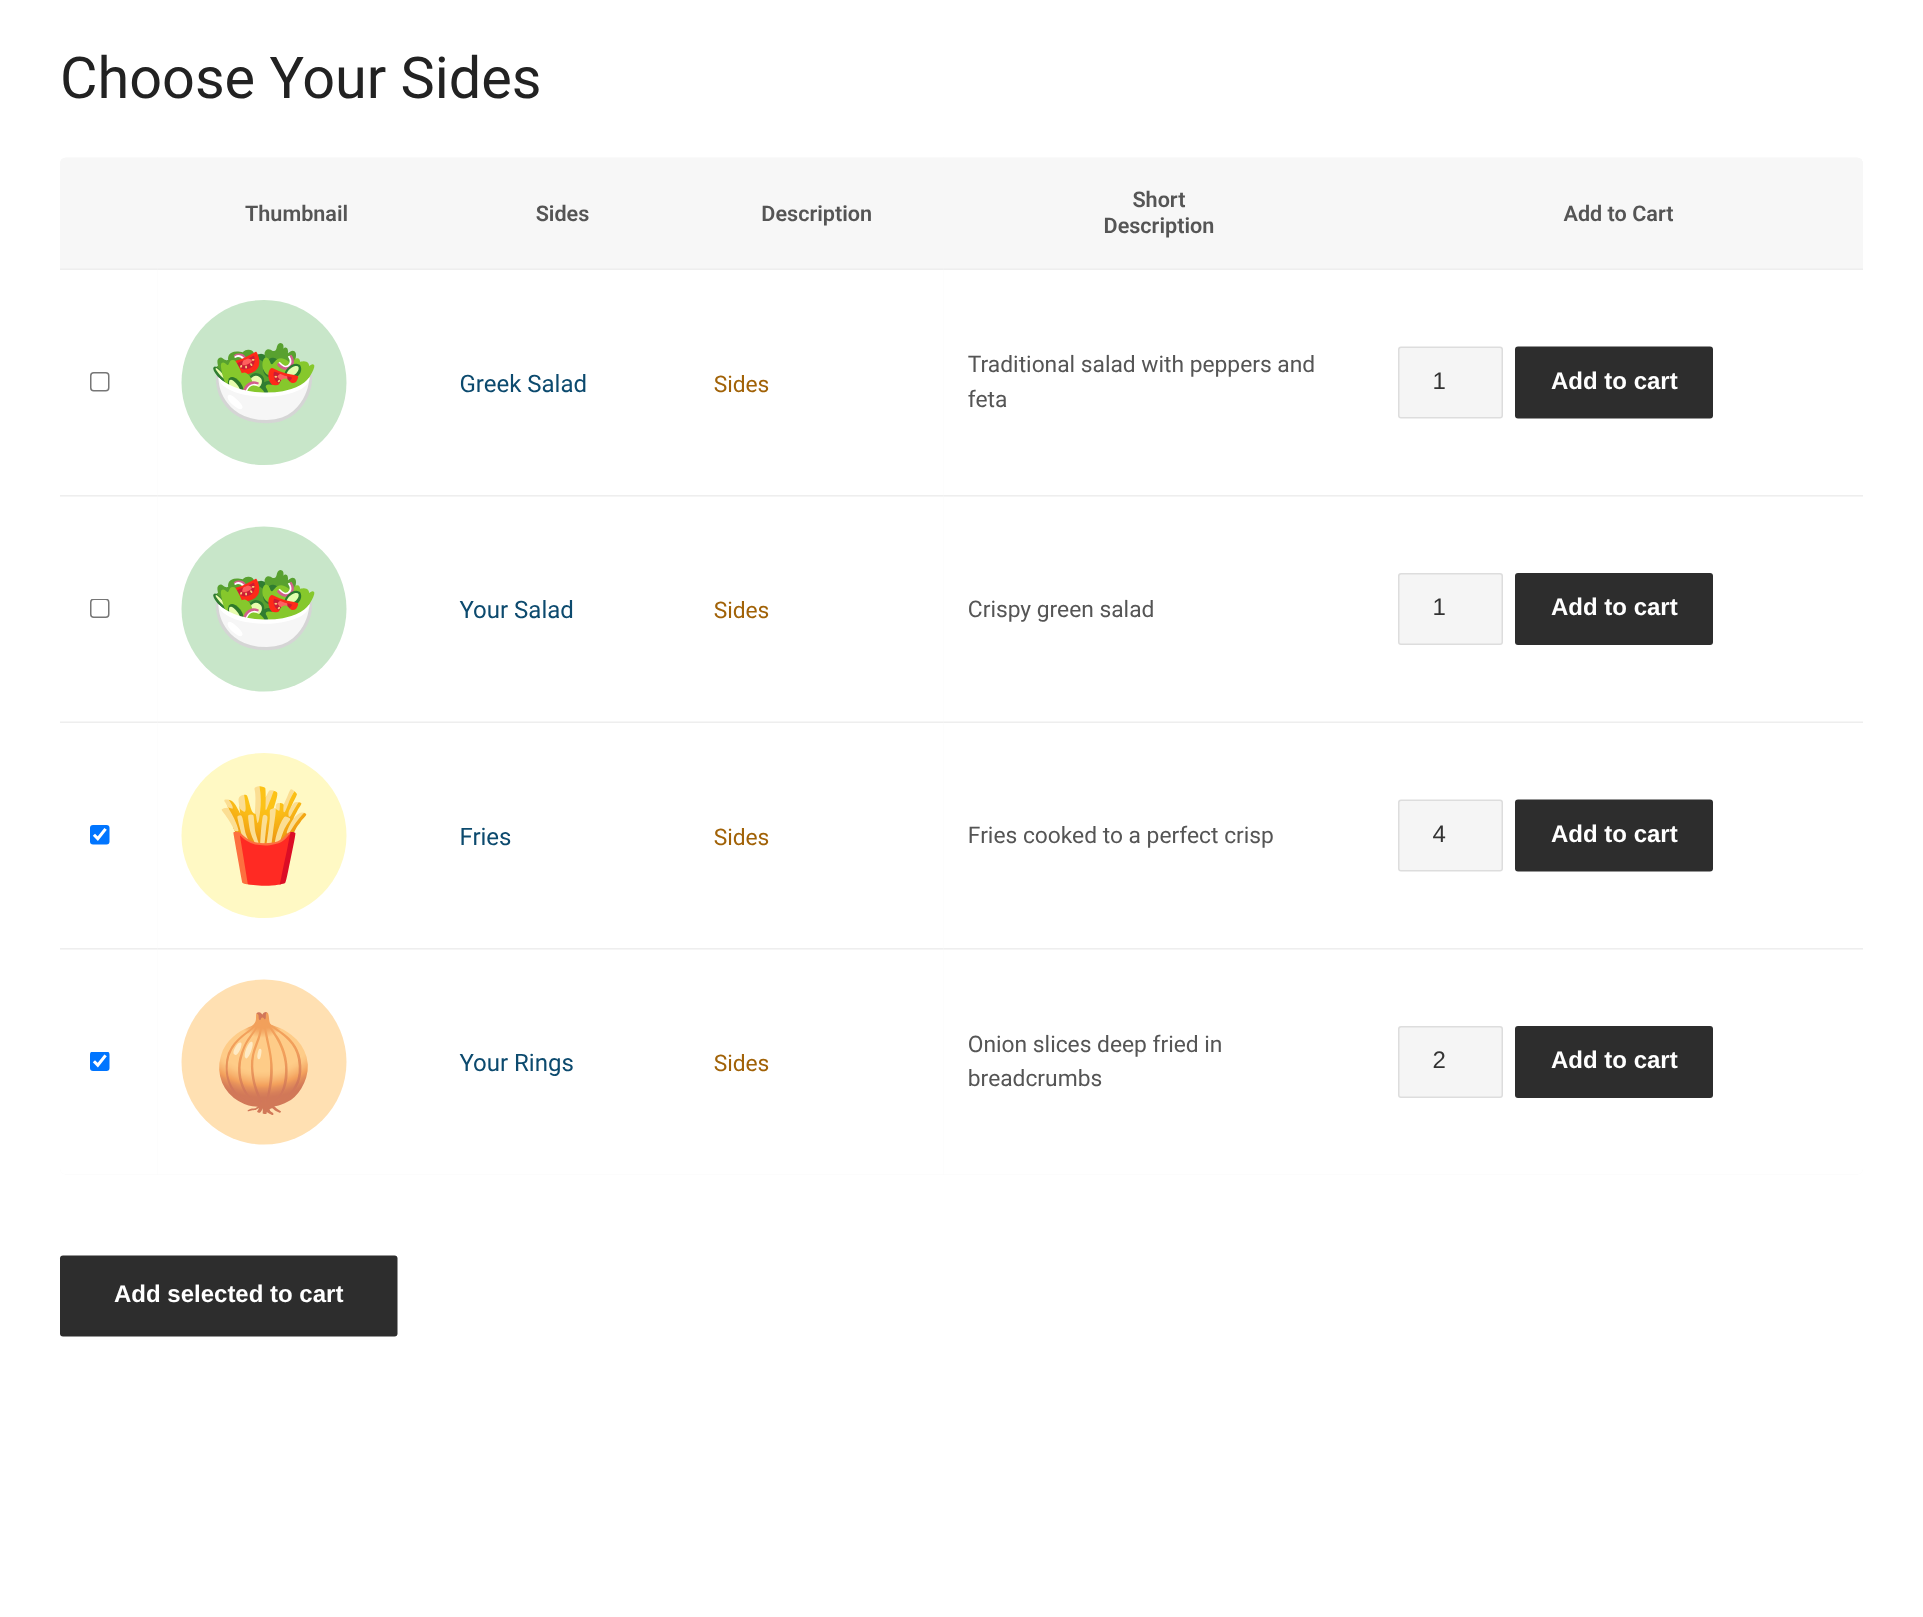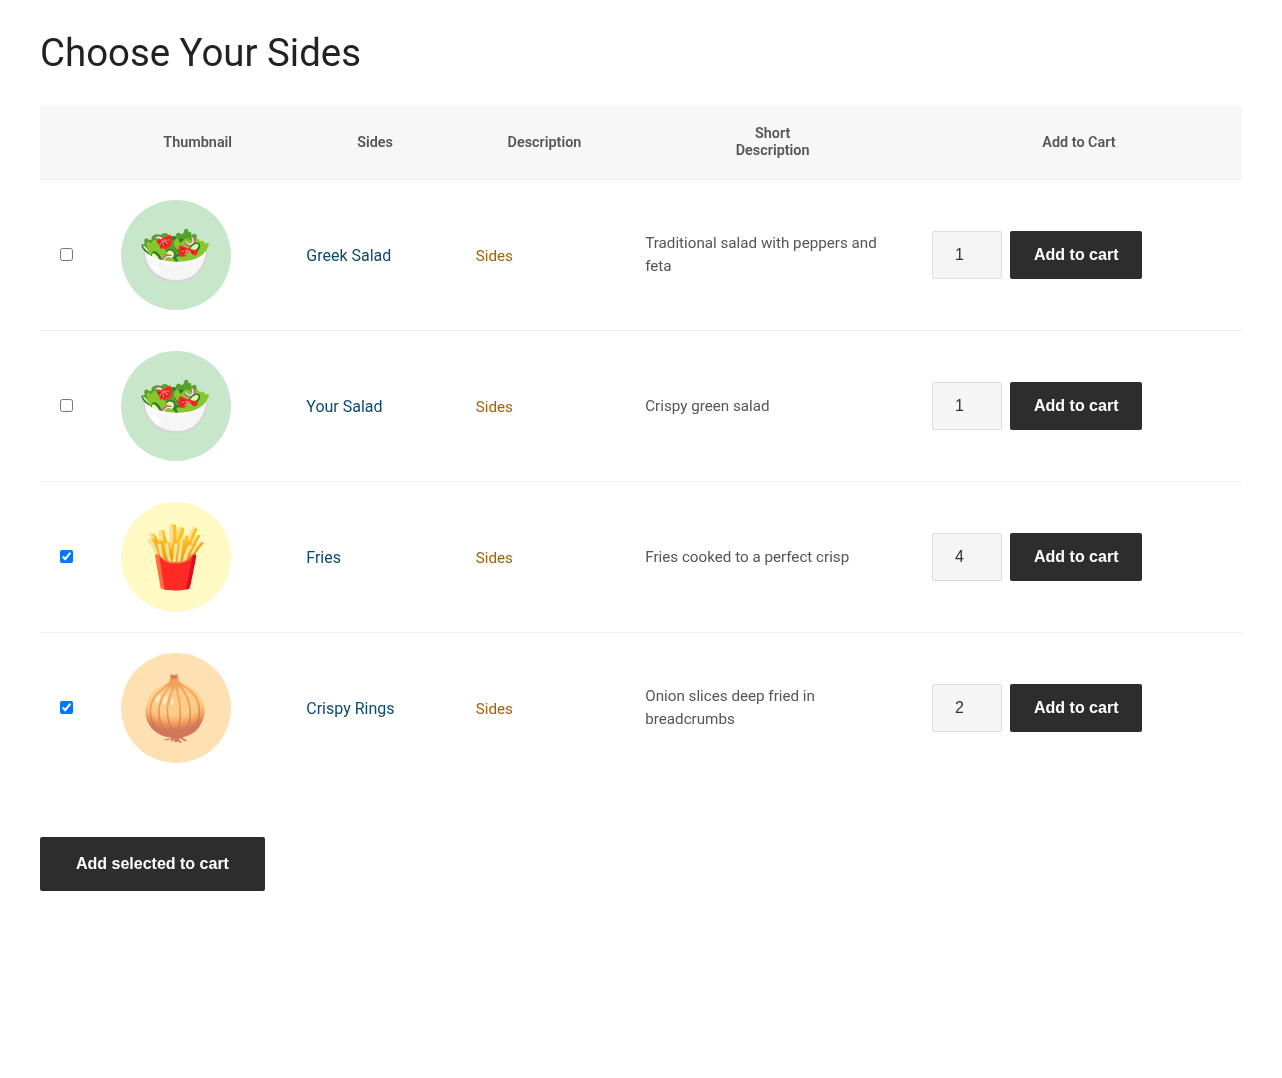--- a/index.html
+++ b/index.html
@@ -206,21 +206,21 @@
               <input type="number" class="qty-input" min="1" value="4" style="">
               <button class="add-to-cart-btn">Add to cart</button>
             </div>
           </td>
         </tr>
         <tr>
           <td><input type="checkbox" checked="" style=""></td>
           <td class="thumbnail-cell">
             <div style="width: 110px; height: 110px; border-radius: 50%; background: rgb(255, 224, 178); display: flex; align-items: center; justify-content: center; font-size: 60px;">🧅</div>
           </td>
-          <td class="name-cell">Crispy
+          <td class="name-cell">Your
 Rings</td>
           <td class="category-cell"><a class="category-link" href="#">Sides</a></td>
           <td class="desc-cell">Onion slices deep fried in breadcrumbs</td>
           <td class="cart-cell">
             <div class="cart-controls">
               <input type="number" class="qty-input" min="1" value="2" style="">
               <button class="add-to-cart-btn">Add to cart</button>
             </div>
           </td>
         </tr>

